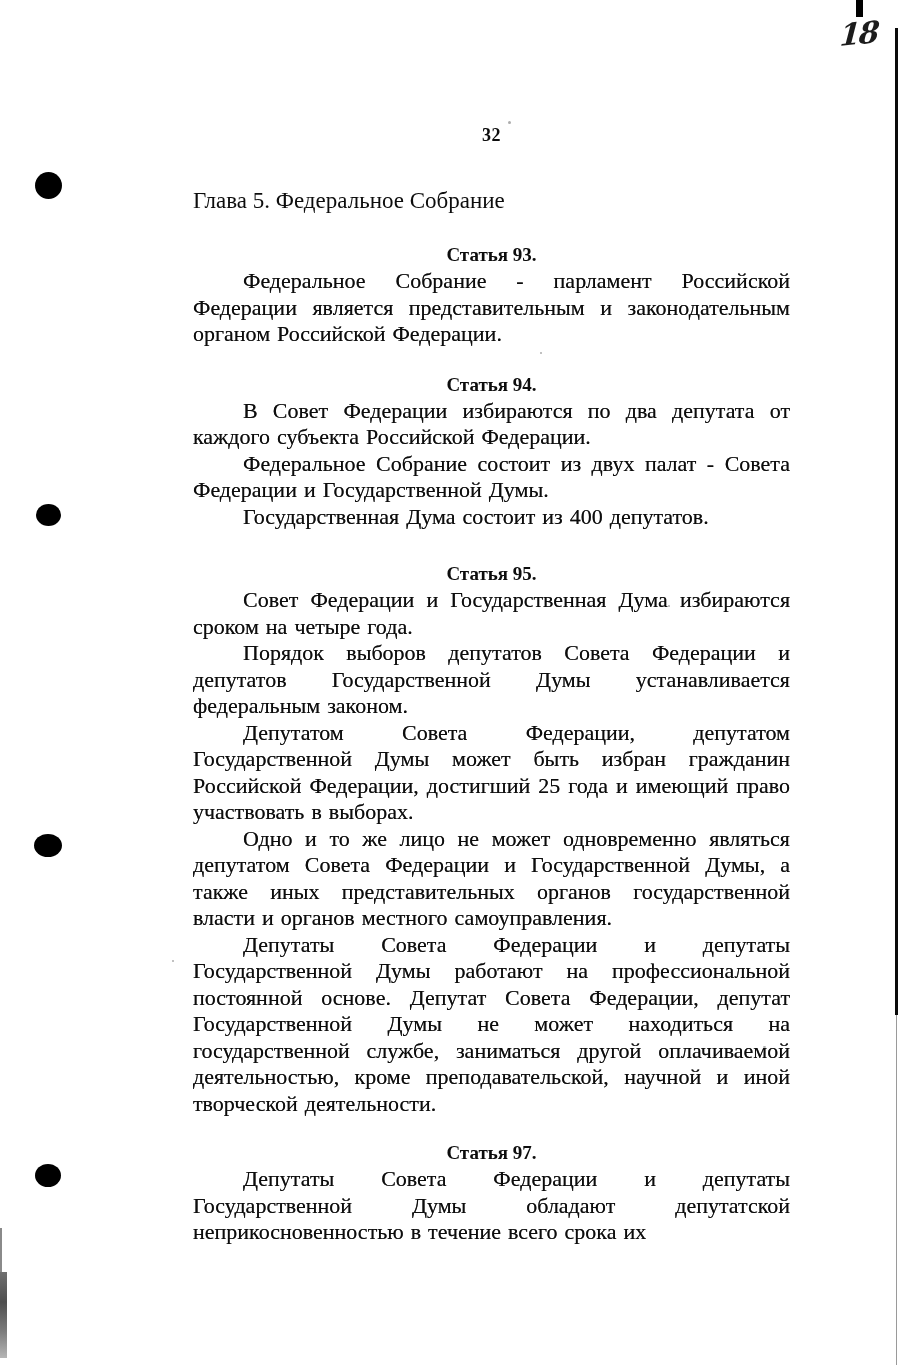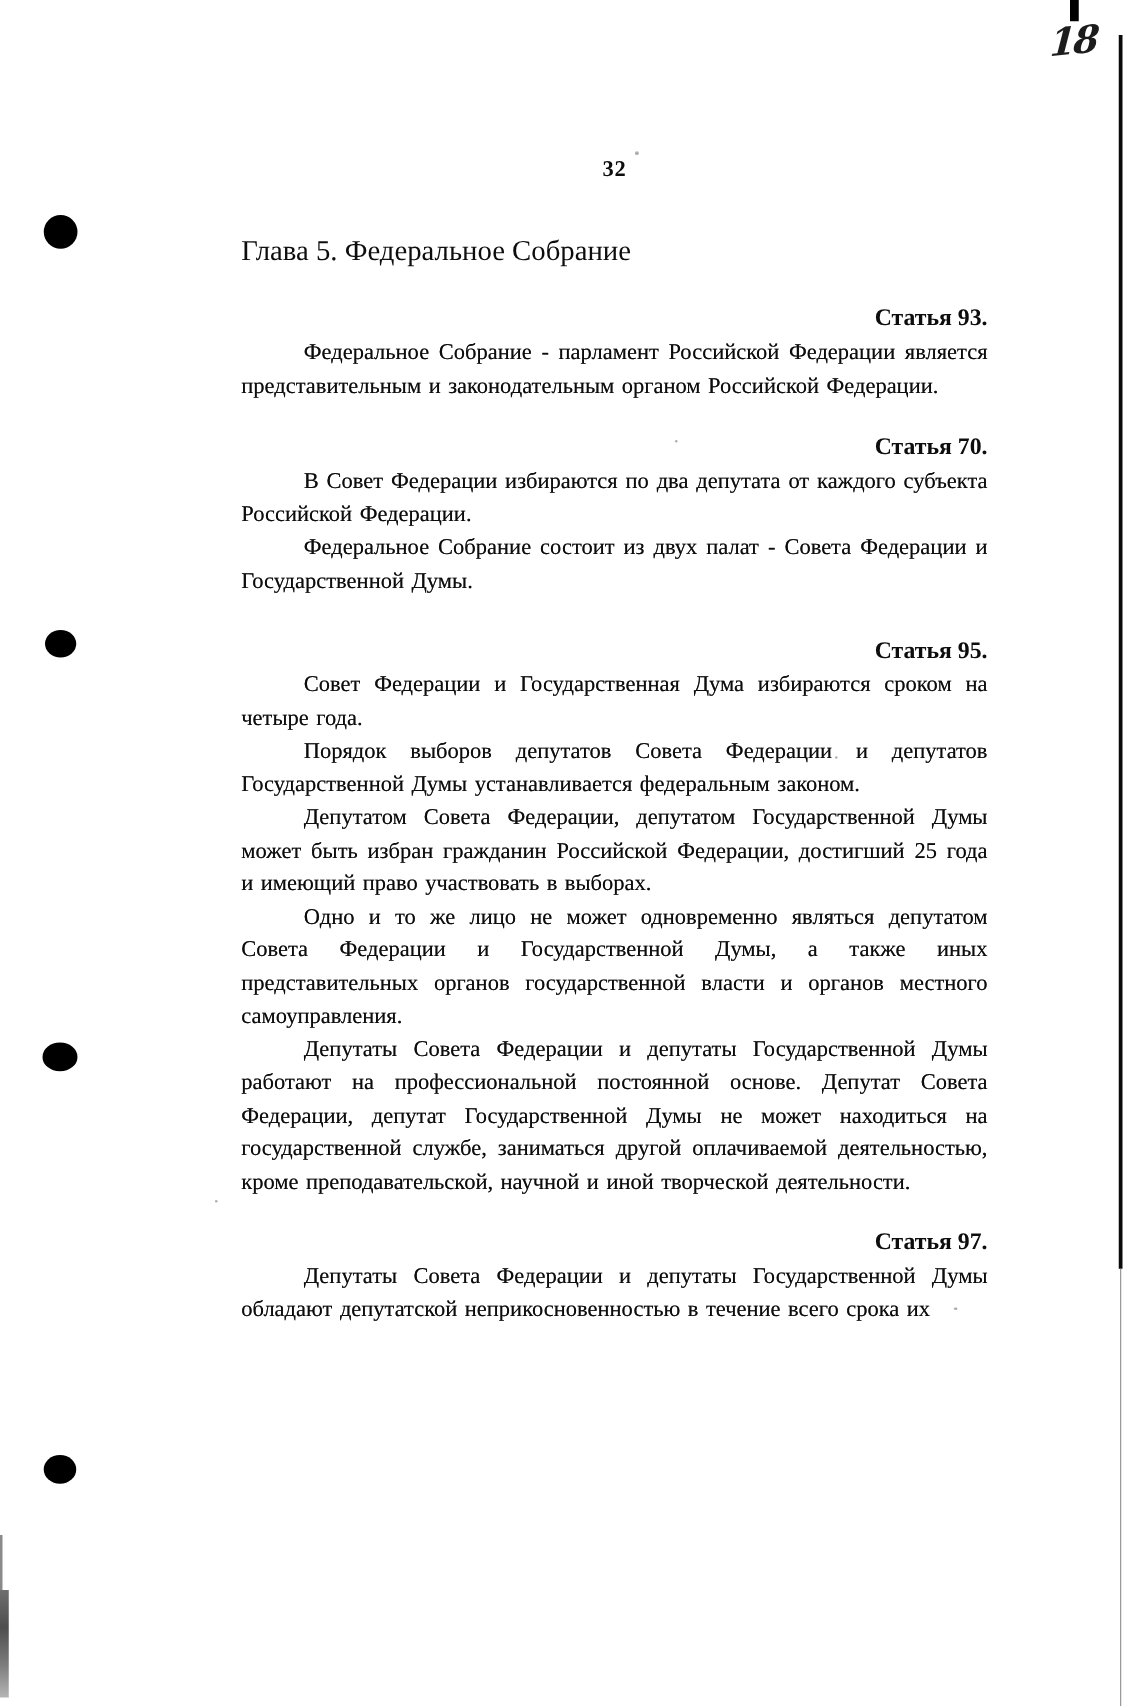--- a/index.html
+++ b/index.html
@@ -32,34 +32,34 @@
     letter-spacing: 0.5px;
   }
   .chapter-title {
     margin-top: 38px;
     text-align: left;
     font-size: 23px;
     line-height: 27px;
     font-weight: normal;
   }
   .article-heading {
-    text-align: right;
+    text-align: center;
     font-size: 19px;
     line-height: 27px;
     font-weight: bold;
     margin: 0;
   }
   .mt-93 { margin-top: 27px; }
   .mt-94 { margin-top: 23px; }
   .mt-95 { margin-top: 30px; }
   .mt-96 { margin-top: 29px; }
   .mt-97 { margin-top: 22px; }
   .article-body p {
     margin: 0;
-    font-size: 18px;
+    font-size: 22px;
     line-height: 26.5px;
     text-align: justify;
     text-indent: 50px;
     word-spacing: 1.5px;
     text-shadow: 0 0 0.5px rgba(0,0,0,0.65);
   }
   
   .handwritten {
     position: absolute;
     left: 840px;
@@ -165,24 +165,25 @@
 
     <div class="page-number">32</div>
 
     <div class="chapter-title">Глава 5. Федеральное Собрание</div>
 
     <h3 class="article-heading mt-93">Статья 93.</h3>
     <div class="article-body">
       <p>Федеральное Собрание - парламент Российской Федерации является представительным и законодательным органом Российской Федерации.</p>
     </div>
 
-    <h3 class="article-heading mt-94">Статья 70.</h3>
+    <h3 class="article-heading mt-94">Статья 94.</h3>
     <div class="article-body">
       <p>В Совет Федерации избираются по два депутата от каждого субъекта Российской Федерации.</p>
       <p>Федеральное Собрание состоит из двух палат - Совета Федерации и Государственной Думы.</p>
+      <p>Государственная Дума состоит из 400 депутатов.</p>
     </div>
 
     <h3 class="article-heading mt-95">Статья 95.</h3>
     <div class="article-body">
       <p>Совет Федерации и Государственная Дума избираются сроком на четыре года.</p>
       <p>Порядок выборов депутатов Совета Федерации и депутатов Государственной Думы устанавливается федеральным законом.</p>
     </div>
 
     <div class="article-body">
       <p>Депутатом Совета Федерации, депутатом Государственной Думы может быть избран гражданин Российской Федерации, достигший 25 года и имеющий право участвовать в выборах.</p>

